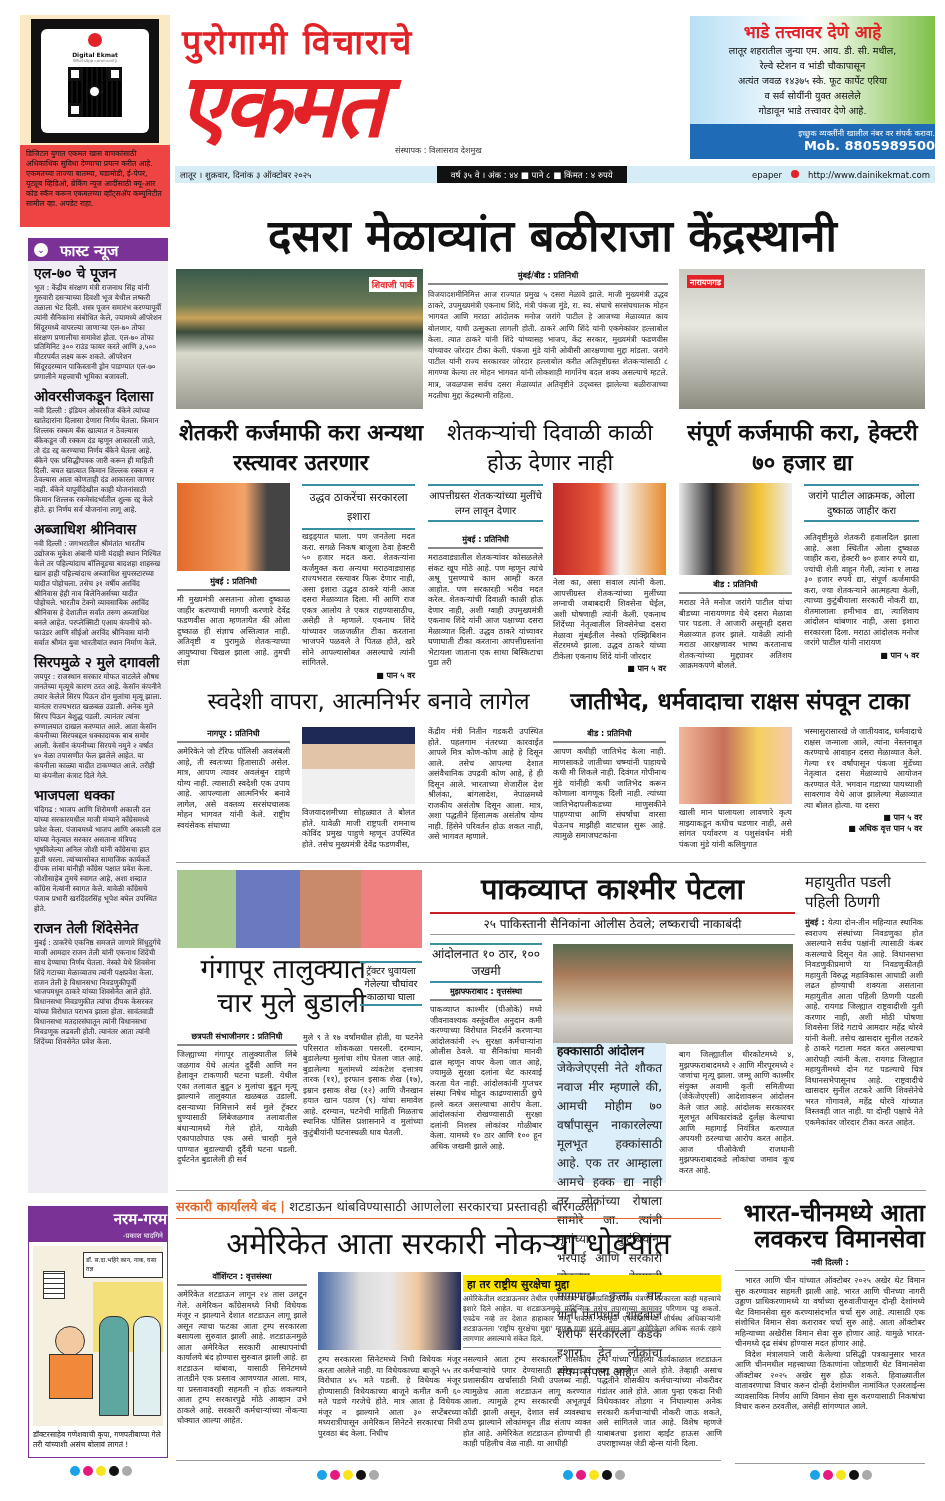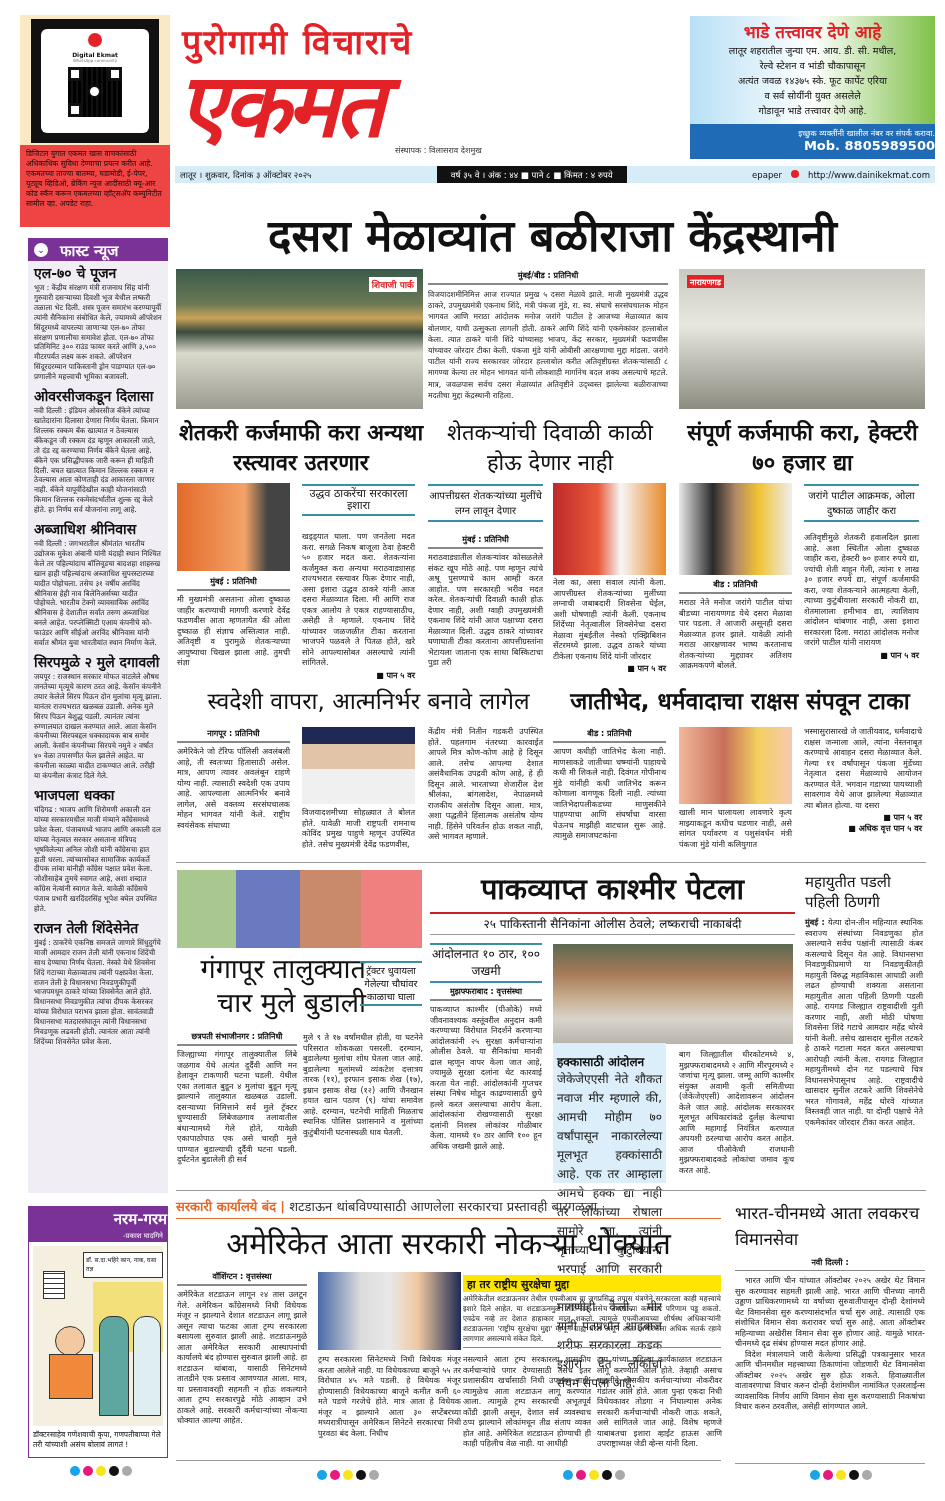--- a/index.html
+++ b/index.html
@@ -168,21 +168,21 @@
 
 <div class="abs big" style="left:176px;top:418px;width:250px;font-size:22px;line-height:30px;text-align:center;white-space:normal">शेतकरी कर्जमाफी करा अन्यथा रस्त्यावर उतरणार</div>
 <div class="abs big" style="left:430px;top:418px;width:240px;font-size:22px;line-height:30px;text-align:center;white-space:normal;font-weight:normal">शेतकऱ्यांची दिवाळी काळी होऊ देणार नाही</div>
 <div class="abs big" style="left:680px;top:418px;width:245px;font-size:22px;line-height:30px;text-align:center;white-space:normal">संपूर्ण कर्जमाफी करा, हेक्टरी ७० हजार द्या</div>
 
 <div class="photo" style="left:177px;top:483px;width:113px;height:88px;background:linear-gradient(90deg,#e36a2a,#f3a368 60%,#444 80%)"></div>
 <div class="abs" style="left:177px;top:575px;width:113px">
   <div class="dl">मुंबई : प्रतिनिधी</div>
   <div class="txt">मी मुख्यमंत्री असताना ओला दुष्काळ जाहीर करण्याची मागणी करणारे देवेंद्र फडणवीस आता म्हणतायेत की ओला दुष्काळ ही संज्ञाच अस्तित्वात नाही. अतिवृष्टी व पुरामुळे शेतकऱ्याच्या आयुष्याचा चिखल झाला आहे. तुमची संज्ञा</div>
 </div>
-<div class="abs rule-teal" style="left:302px;top:484px;width:113px;text-align:center;font-size:11px;line-height:12px;padding:2px 0">उद्धव ठाकरेंचा सरकारला इशारा</div>
+<div class="abs rule-teal" style="left:302px;top:484px;width:113px;text-align:center;font-size:11px;line-height:19px;padding:2px 0">उद्धव ठाकरेंचा सरकारला इशारा</div>
 <div class="abs" style="left:302px;top:532px;width:113px">
   <div class="txt">खड्ड्यात घाला. पण जनतेला मदत करा. सगळे निकष बाजूला ठेवा हेक्टरी ५० हजार मदत करा. शेतकऱ्यांना कर्जमुक्त करा अन्यथा मराठवाड्यासह राज्यभरात रस्त्यावर फिरू देणार नाही, असा इशारा उद्धव ठाकरे यांनी आज दसरा मेळाव्यात दिला. मी आणि राज एकत्र आलोय ते एकत्र राहण्यासाठीच, असेही ते म्हणाले. एकनाथ शिंदे यांच्यावर जळजळीत टीका करताना भाजपने पळवले ते पितळ होते, खरे सोने आपल्यासोबत असल्याचे त्यांनी सांगितले.</div>
   <div class="cont">■ पान ५ वर</div>
 </div>
 
 <div class="abs rule-teal" style="left:428px;top:484px;width:115px;text-align:center;font-size:10px;line-height:15px;padding:2px 0">आपत्तीग्रस्त शेतकऱ्यांच्या मुलींचे लग्न लावून देणार</div>
 <div class="abs" style="left:428px;top:533px;width:115px">
   <div class="dl">मुंबई : प्रतिनिधी</div>
   <div class="txt">मराठवाड्यातील शेतकऱ्यांवर कोसळलेले संकट खूप मोठे आहे. पण म्हणून त्यांचे अश्रू पुसण्याचे काम आम्ही करत आहोत. पण सरकारही भरीव मदत करेल. शेतकऱ्यांची दिवाळी काळी होऊ देणार नाही, अशी ग्वाही उपमुख्यमंत्री एकनाथ शिंदे यांनी आज पक्षाच्या दसरा मेळाव्यात दिली. उद्धव ठाकरे यांच्यावर घणाघाती टीका करताना आपत्तीग्रस्तांना भेटायला जाताना एक साधा बिस्किटाचा पुडा तरी</div>
 </div>
@@ -247,21 +247,21 @@
 
 <div class="abs big" style="left:430px;top:870px;width:365px;font-size:29px;line-height:38px;text-align:center">पाकव्याप्त काश्मीर पेटला</div>
 <div class="abs" style="left:430px;top:912px;width:365px;border-top:2px solid #c81f25"></div>
 <div class="abs" style="left:430px;top:916px;width:365px;text-align:center;font-size:12px;line-height:16px;border-bottom:1px solid #999;padding-bottom:2px">२५ पाकिस्तानी सैनिकांना ओलीस ठेवले; लष्कराची नाकाबंदी</div>
 <div class="abs rule-teal" style="left:430px;top:943px;width:112px;text-align:center;font-size:12px;line-height:17px;padding:1px 0">आंदोलनात १० ठार, १०० जखमी</div>
 <div class="abs" style="left:430px;top:985px;width:112px">
   <div class="dl">मुझफ्फराबाद : वृत्तसंस्था</div>
   <div class="txt">पाकव्याप्त काश्मीर (पीओके) मध्ये जीवनावश्यक वस्तूंवरील अनुदान कमी करण्याच्या विरोधात निदर्शने करणाऱ्या आंदोलकांनी २५ सुरक्षा कर्मचाऱ्यांना ओलीस ठेवले. या सैनिकांचा मानवी ढाल म्हणून वापर केला जात आहे, ज्यामुळे सुरक्षा दलांना थेट कारवाई करता येत नाही. आंदोलकांनी गुप्तचर संस्था निषेध मोडून काढण्यासाठी छुपे हल्ले करत असल्याचा आरोप केला. आंदोलकांना रोखण्यासाठी सुरक्षा दलांनी निशस्त्र लोकांवर गोळीबार केला. यामध्ये १० ठार आणि १०० हून अधिक जखमी झाले आहे.</div>
 </div>
 <div class="photo" style="left:553px;top:944px;width:240px;height:100px;background:linear-gradient(180deg,#5a6a50 0%,#a87a5a 30%,#c8b090 55%,#d8d4cc 75%,#b8b4ac 100%)"></div>
-<div class="abs" style="left:553px;top:1043px;width:113px;height:140px;background:#dbeefa;padding:11px 4px">
+<div class="abs" style="left:553px;top:1043px;width:113px;height:140px;background:#dbeefa;padding:0 4px">
   <div style="font-size:12px;font-weight:bold;line-height:16px;color:#111">हक्कासाठी आंदोलन</div>
   <div class="txt" style="font-size:12px;line-height:19px">जेकेजेएएसी नेते शौकत नवाज मीर म्हणाले की, आमची मोहीम ७० वर्षांपासून नाकारलेल्या मूलभूत हक्कांसाठी आहे. एक तर आम्हाला आमचे हक्क द्या नाही तर लोकांच्या रोषाला सामोरे जा. त्यांनी मृतांच्या कुटुंबियांना भरपाई आणि सरकारी नोकऱ्या देण्याची मागणीही केली. मीर यांनी पंतप्रधान शाहबाज शरीफ सरकारला कडक इशारा देत लोकांचा संयम संपला आहे.</div>
 </div>
 <div class="abs" style="left:679px;top:1050px;width:115px">
   <div class="txt">बाग जिल्ह्यातील धीरकोटमध्ये ४, मुझफ्फराबादमध्ये २ आणि मीरपूरमध्ये २ जणांचा मृत्यू झाला. जम्मू आणि काश्मीर संयुक्त अवामी कृती समितीच्या (जेकेजेएएसी) आदेशावरून आंदोलन केले जात आहे. आंदोलक सरकारवर मूलभूत अधिकारांकडे दुर्लक्ष केल्याचा आणि महागाई नियंत्रित करण्यात अपयशी ठरल्याचा आरोप करत आहेत. आज पीओकेची राजधानी मुझफ्फराबादकडे लोकांचा जमाव कूच करत आहे.</div>
 </div>
 
 <div class="abs big" style="left:805px;top:872px;width:118px;font-size:15px;line-height:20px;white-space:normal;font-weight:normal">महायुतीत पडली पहिली ठिणगी</div>
 <div class="abs" style="left:805px;top:918px;width:118px">
   <div class="txt"><b>मुंबई :</b> <span>येत्या दोन-तीन महिन्यात स्थानिक स्वराज्य संस्थांच्या निवडणुका होत असल्याने सर्वच पक्षांनी त्यासाठी कंबर कसल्याचे दिसून येत आहे. विधानसभा निवडणुकीप्रमाणे या निवडणुकीतही महायुती विरुद्ध महाविकास आघाडी अशी लढत होण्याची शक्यता असताना महायुतीत आता पहिली ठिणगी पडली आहे. रायगड जिल्ह्यात राष्ट्रवादीशी युती करणार नाही, अशी मोठी घोषणा शिवसेना शिंदे गटाचे आमदार महेंद्र थोरवे यांनी केली. तसेच खासदार सुनील तटकरे हे ठाकरे गटाला मदत करत असल्याचा आरोपही त्यांनी केला. रायगड जिल्ह्यात महायुतीमध्ये दोन गट पडल्याचे चित्र विधानसभेपासूनच आहे. राष्ट्रवादीचे खासदार सुनील तटकरे आणि शिवसेनेचे भरत गोगावले, महेंद्र थोरवे यांच्यात विस्तवही जात नाही. या दोन्ही पक्षाचे नेते एकमेकांवर जोरदार टीका करत आहेत.</span></div>
@@ -287,21 +287,21 @@
   <div style="background:#ffe600;font-size:11px;font-weight:bold;padding:1px 4px;margin-bottom:2px">हा तर राष्ट्रीय सुरक्षेचा मुद्दा</div>
   <div class="txt" style="font-size:7.3px;line-height:10px">अमेरिकेतील शटडाऊनवर तेथील एफबीआय या जगप्रसिद्ध तपास यंत्रणेने सरकारला काही महत्त्वाचे इशारे दिले आहेत. या शटडाऊनमुळे फॉरेन्सिक तसेच तपासाच्या कामावर परिणाम पडू शकतो. एवढेच नव्हे तर देशात हाहाकार माजू शकतो. त्यामुळे एफबीआयच्या शीर्षस्थ अधिकाऱ्यांनी शटडाऊनला 'राष्ट्रीय सुरक्षेचा मुद्दा' म्हणून ग्राह्य धरले असून आता अमेरिकेला अधिक सतर्क रहावे लागणार असल्याचे संकेत दिले.</div>
 </div>
 <div class="abs" style="left:463px;top:1355px;width:128px">
   <div class="txt">नसल्याने आता ट्रम्प सरकारला शासकीय कर्मचाऱ्यांचे पगार देण्यासाठी तसेच इतर प्रशासकीय खर्चासाठी निधी उपलब्ध नाही. त्यामुळेच आता शटडाऊन लागू करण्यात आला. त्यामुळे ट्रम्प सरकारची अभूतपूर्व कोंडी झाली असून, देशात सर्व व्यवस्थाच ठप्प झाल्याने लोकांमधून तीव्र संताप व्यक्त होत आहे. अमेरिकेत शटडाऊन होण्याची ही काही पहिलीच वेळ नाही. या आधीही</div>
 </div>
 <div class="abs" style="left:597px;top:1355px;width:125px">
   <div class="txt">ट्रम्प यांच्या पहिल्या कार्यकाळात शटडाऊन लागू करण्यात आले होते. तेव्हाही असाच पद्धतीने शासकीय कर्मचाऱ्यांच्या नोकरीवर गंडांतर आले होते. आता पुन्हा एकदा निधी विधेयकावर तोडगा न निघाल्यास अनेक सरकारी कर्मचाऱ्यांची नोकरी जाऊ शकते, असे सांगितले जात आहे. विशेष म्हणजे याबाबतचा इशारा व्हाईट हाऊस आणि उपराष्ट्राध्यक्ष जेडी व्हेन्स यांनी दिला.</div>
 </div>
 
-<div class="abs big" style="left:735px;top:1200px;width:190px;font-size:17px;line-height:26px;text-align:left;white-space:normal;font-weight:normal">भारत-चीनमध्ये आता लवकरच विमानसेवा</div>
+<div class="abs big" style="left:735px;top:1200px;width:190px;font-size:24px;line-height:26px;text-align:right;white-space:normal;font-weight:bold">भारत-चीनमध्ये आता लवकरच विमानसेवा</div>
 <div class="abs" style="left:735px;top:1256px;width:190px;text-align:center;font-size:8px;font-weight:bold;border-bottom:1px solid #888;padding-bottom:3px">नवी दिल्ली :</div>
 <div class="abs" style="left:735px;top:1276px;width:190px">
   <div class="txt">
       <p>भारत आणि चीन यांच्यात ऑक्टोबर २०२५ अखेर थेट विमान सुरु करण्यावर सहमती झाली आहे. भारत आणि चीनच्या नागरी उड्डाण प्राधिकरणामध्ये या वर्षाच्या सुरुवातीपासून दोन्ही देशांमध्ये थेट विमानसेवा सुरु करण्यासंदर्भात चर्चा सुरु आहे. त्यासाठी एक संशोधित विमान सेवा करारावर चर्चा सुरु आहे. आता ऑक्टोबर महिन्याच्या अखेरीस विमान सेवा सुरु होणार आहे. यामुळे भारत-चीनमध्ये दृढ संबंध होण्यास मदत होणार आहे.</p>
       <p>विदेश मंत्रालयाने जारी केलेल्या प्रसिद्धी पत्रकानुसार भारत आणि चीनमधील महत्त्वाच्या ठिकाणांना जोडणारी थेट विमानसेवा ऑक्टोबर २०२५ अखेर सुरु होऊ शकते. हिवाळ्यातील वातावरणाचा विचार करुन दोन्ही देशांमधील नामांकित एअरलाईन्स व्यावसायिक निर्णय आणि विमान सेवा सुरु करण्यासाठी निकषांचा विचार करुन ठरवतील, असेही सांगण्यात आले.</p>
     </div>
 </div>
 <div class="abs" style="left:735px;top:1463px;width:190px;border-top:1px solid #999"></div>
 <div class="abs" style="left:176px;top:1460px;width:545px;border-top:1px solid #999"></div>
 

